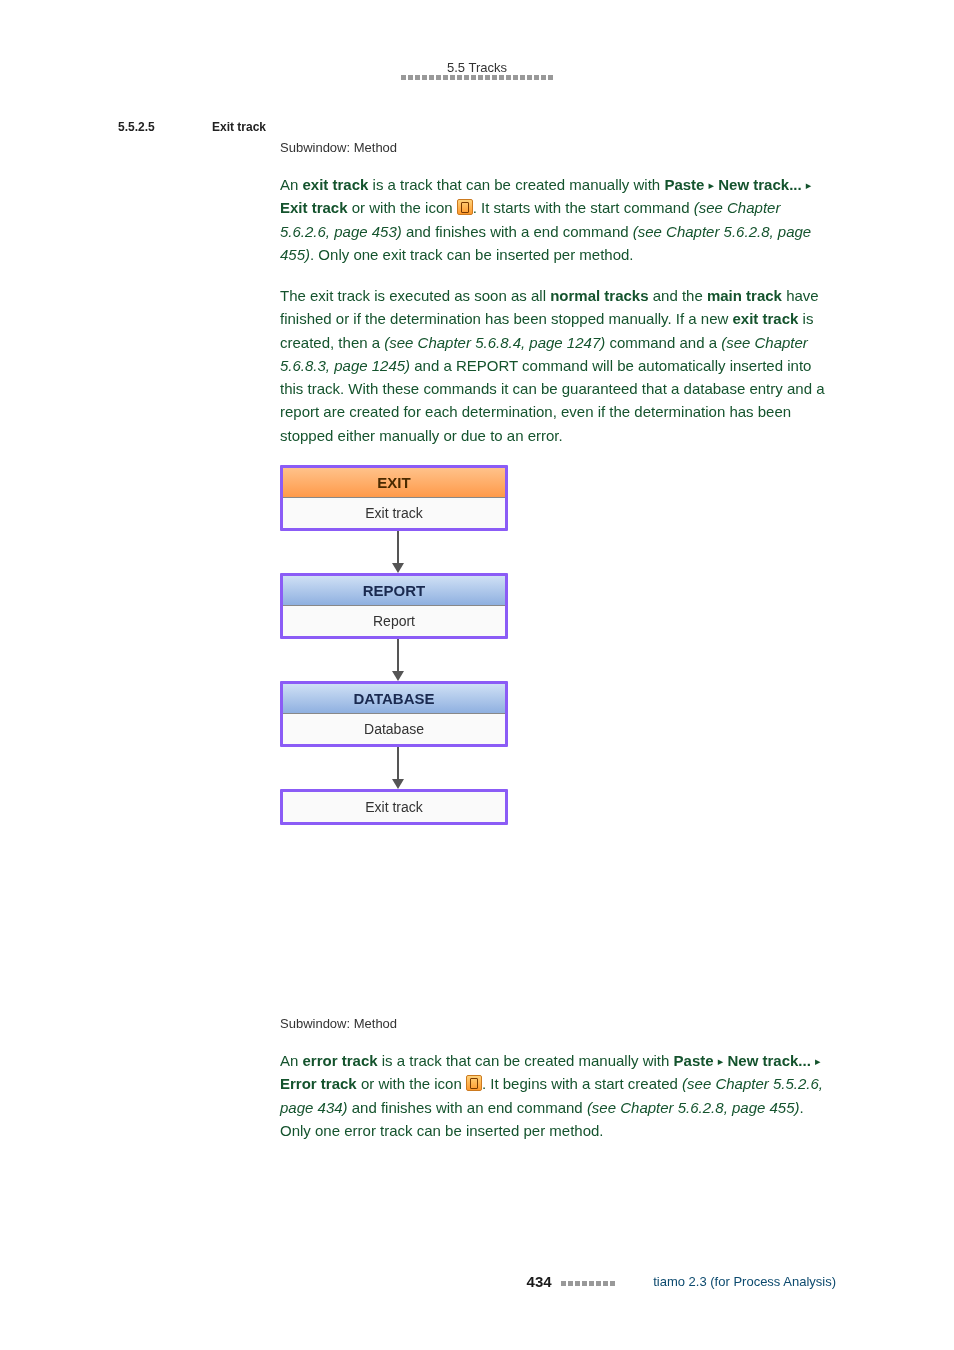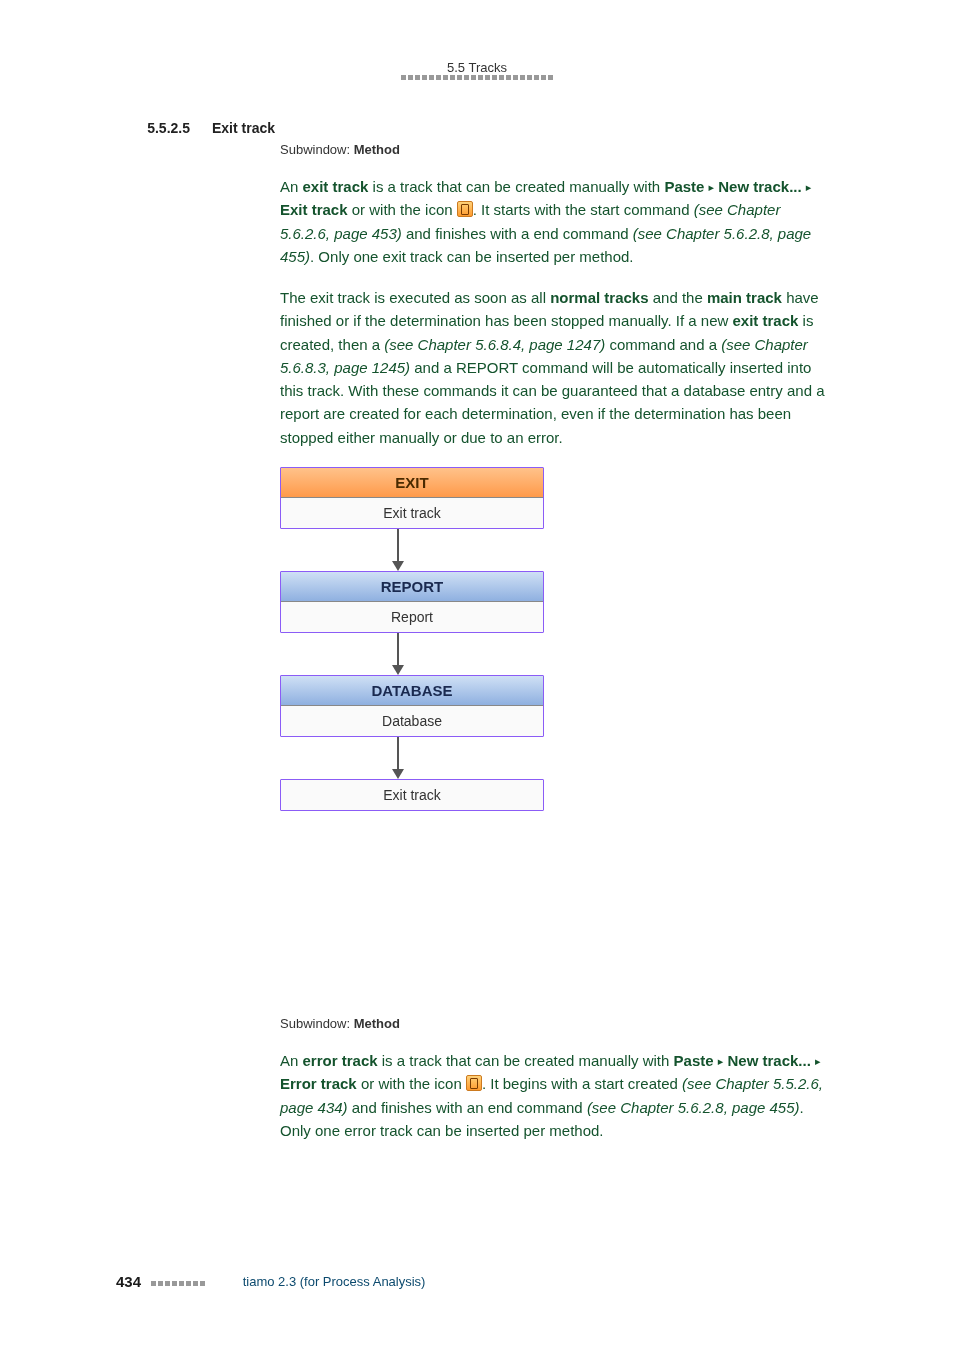--- a/index.html
+++ b/index.html
@@ -22,32 +22,31 @@
     font-size: 13px;
     flex-direction: column;
   }
   .header-left { color: #333; }
   .header-dots { display: flex; gap: 2px; }
   .header-dots span { width: 5px; height: 5px; background: #999; display: inline-block; }
   .section-heading {
     display: flex;
     gap: 22px;
     font-weight: 700;
-    font-size: 14px;
+    font-size: 12px;
     color: #222;
-    text-align: right;
   }
   .section-heading .num { min-width: 72px; }
   .subwindow {
     font-size: 13px;
     color: #333;
     margin-left: 162px;
     margin-top: 6px;
   }
-  .subwindow b { font-weight: 700; }
+  .subwindow b { font-weight: 400; }
   .body-text {
     font-size: 15px;
     color: #14532d;
     line-height: 1.55;
     margin-left: 162px;
     margin-right: 0;
     margin-top: 18px;
     width: 552px;
   }
   .body-text b { font-weight: 700; }
@@ -69,22 +68,22 @@
     width: 6px; height: 9px;
     border: 1.5px solid #7a3b00;
     border-radius: 1px;
   }
   .diagram {
     margin-left: 162px;
     margin-top: 18px;
     width: 235px;
   }
   .d-block {
-    width: 264px;
-    border: 1px solid #8b5cf6;
+    width: 228px;
+    border: 3px solid #8b5cf6;
     border-radius: 1px;
     background: #fafafa;
   }
   .d-head {
     text-align: center;
     font-weight: 700;
     font-size: 15px;
     padding: 6px 4px;
     border-bottom: 1px solid #888;
   }
@@ -108,24 +107,24 @@
     width: 0; height: 0;
     border-left: 6px solid transparent;
     border-right: 6px solid transparent;
     border-top: 10px solid #555;
   }
   .section1 { position: absolute; top: 120px; left: 118px; right: 118px; }
   .section2 { position: absolute; top: 1010px; left: 118px; right: 118px; }
   .footer {
     position: absolute;
     bottom: 60px;
-    left: 116px;
+    left: 127px;
     right: 118px;
     display: flex;
-    justify-content: flex-start;
+    justify-content: flex-end;
     align-items: center;
     font-size: 13px;
   }
   .footer .pg { font-weight: 700; font-size: 15px; }
   .footer-dots { display: inline-flex; gap: 2px; margin-left: 6px; vertical-align: 1px; }
   .footer-dots span { width: 5px; height: 5px; background: #999; display: inline-block; }
   .footer-right { color: #0c4a6e; margin-left: 38px; }
 </style>
 </head>
 <body>

